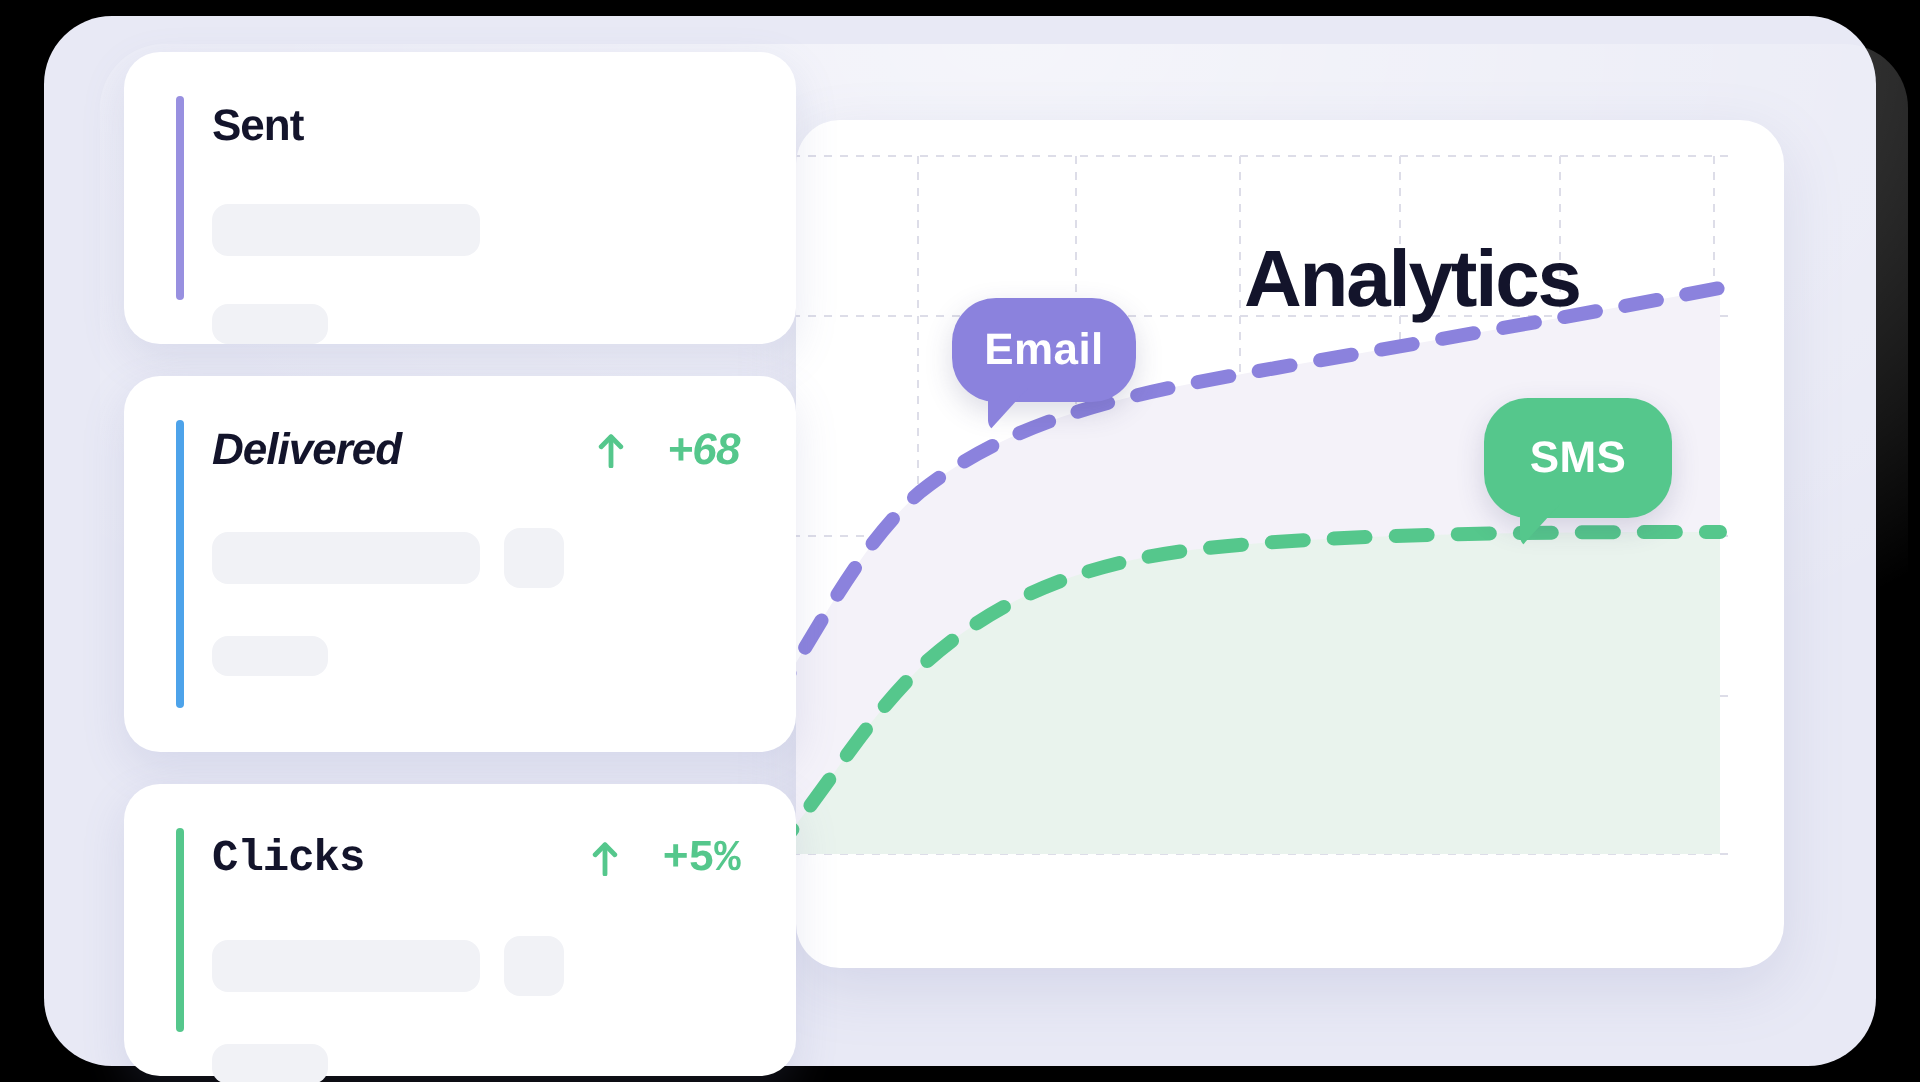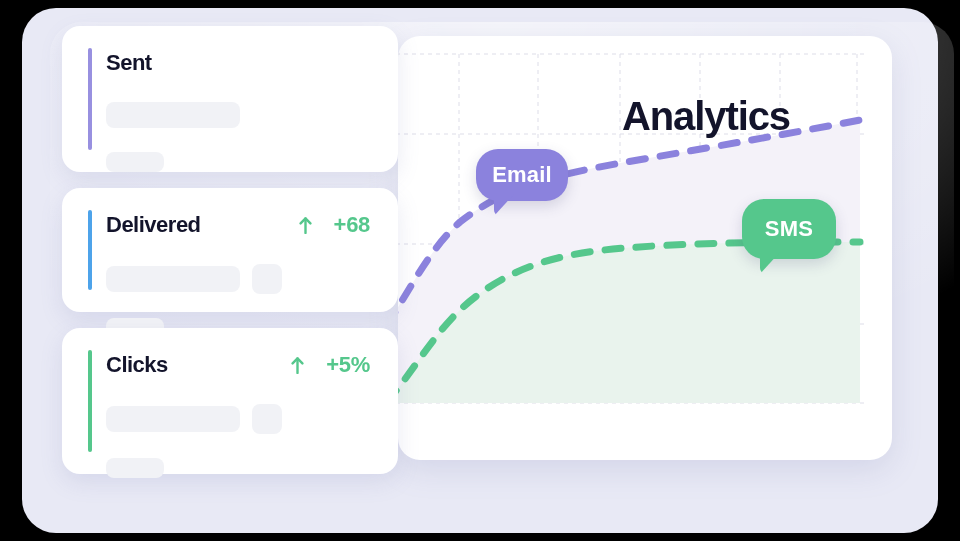--- a/index.html
+++ b/index.html
@@ -24,21 +24,21 @@
     left:28px; top:14px;
     width:904px; height:513px;
     border-radius:32px;
     background:radial-gradient(120% 120% at 50% 0%, rgba(255,255,255,.55) 0%, rgba(255,255,255,0) 60%);
     pointer-events:none;
   }
 
   
   .dashboard-panel{
     position:absolute;
-    left:398px; top:36px;
+    left:398px; top:60px;
     width:494px; height:424px;
     background:#ffffff;
     border-radius:22px;
     box-shadow:0 10px 30px rgba(120,125,180,.18);
     overflow:hidden;
   }
 
   
   .chart-wrap{ position:absolute; inset:0; }
   .chart-svg{ position:absolute; left:0; top:0; width:494px; height:424px; }
@@ -100,22 +100,22 @@
   .card{
     position:relative;
     width:336px;
     background:#ffffff;
     border-radius:18px;
     box-shadow:0 8px 22px rgba(120,125,180,.16);
     padding:22px 24px 32px 44px;
   }
   .card + .card{ margin-top:16px; }
   .card-0{ height:146px; }
-  .card-1{ height:124px; }
-  .card-2{ height:146px; }
+  .card-1{ height:188px;font-style:italic; }
+  .card-2{ height:146px;font-family:Liberation Mono, monospace; }
 
   .accent-bar{
     position:absolute;
     left:26px; top:22px; bottom:22px;
     width:4px;
     border-radius:3px;
   }
 
   .card-head{
     display:flex;

